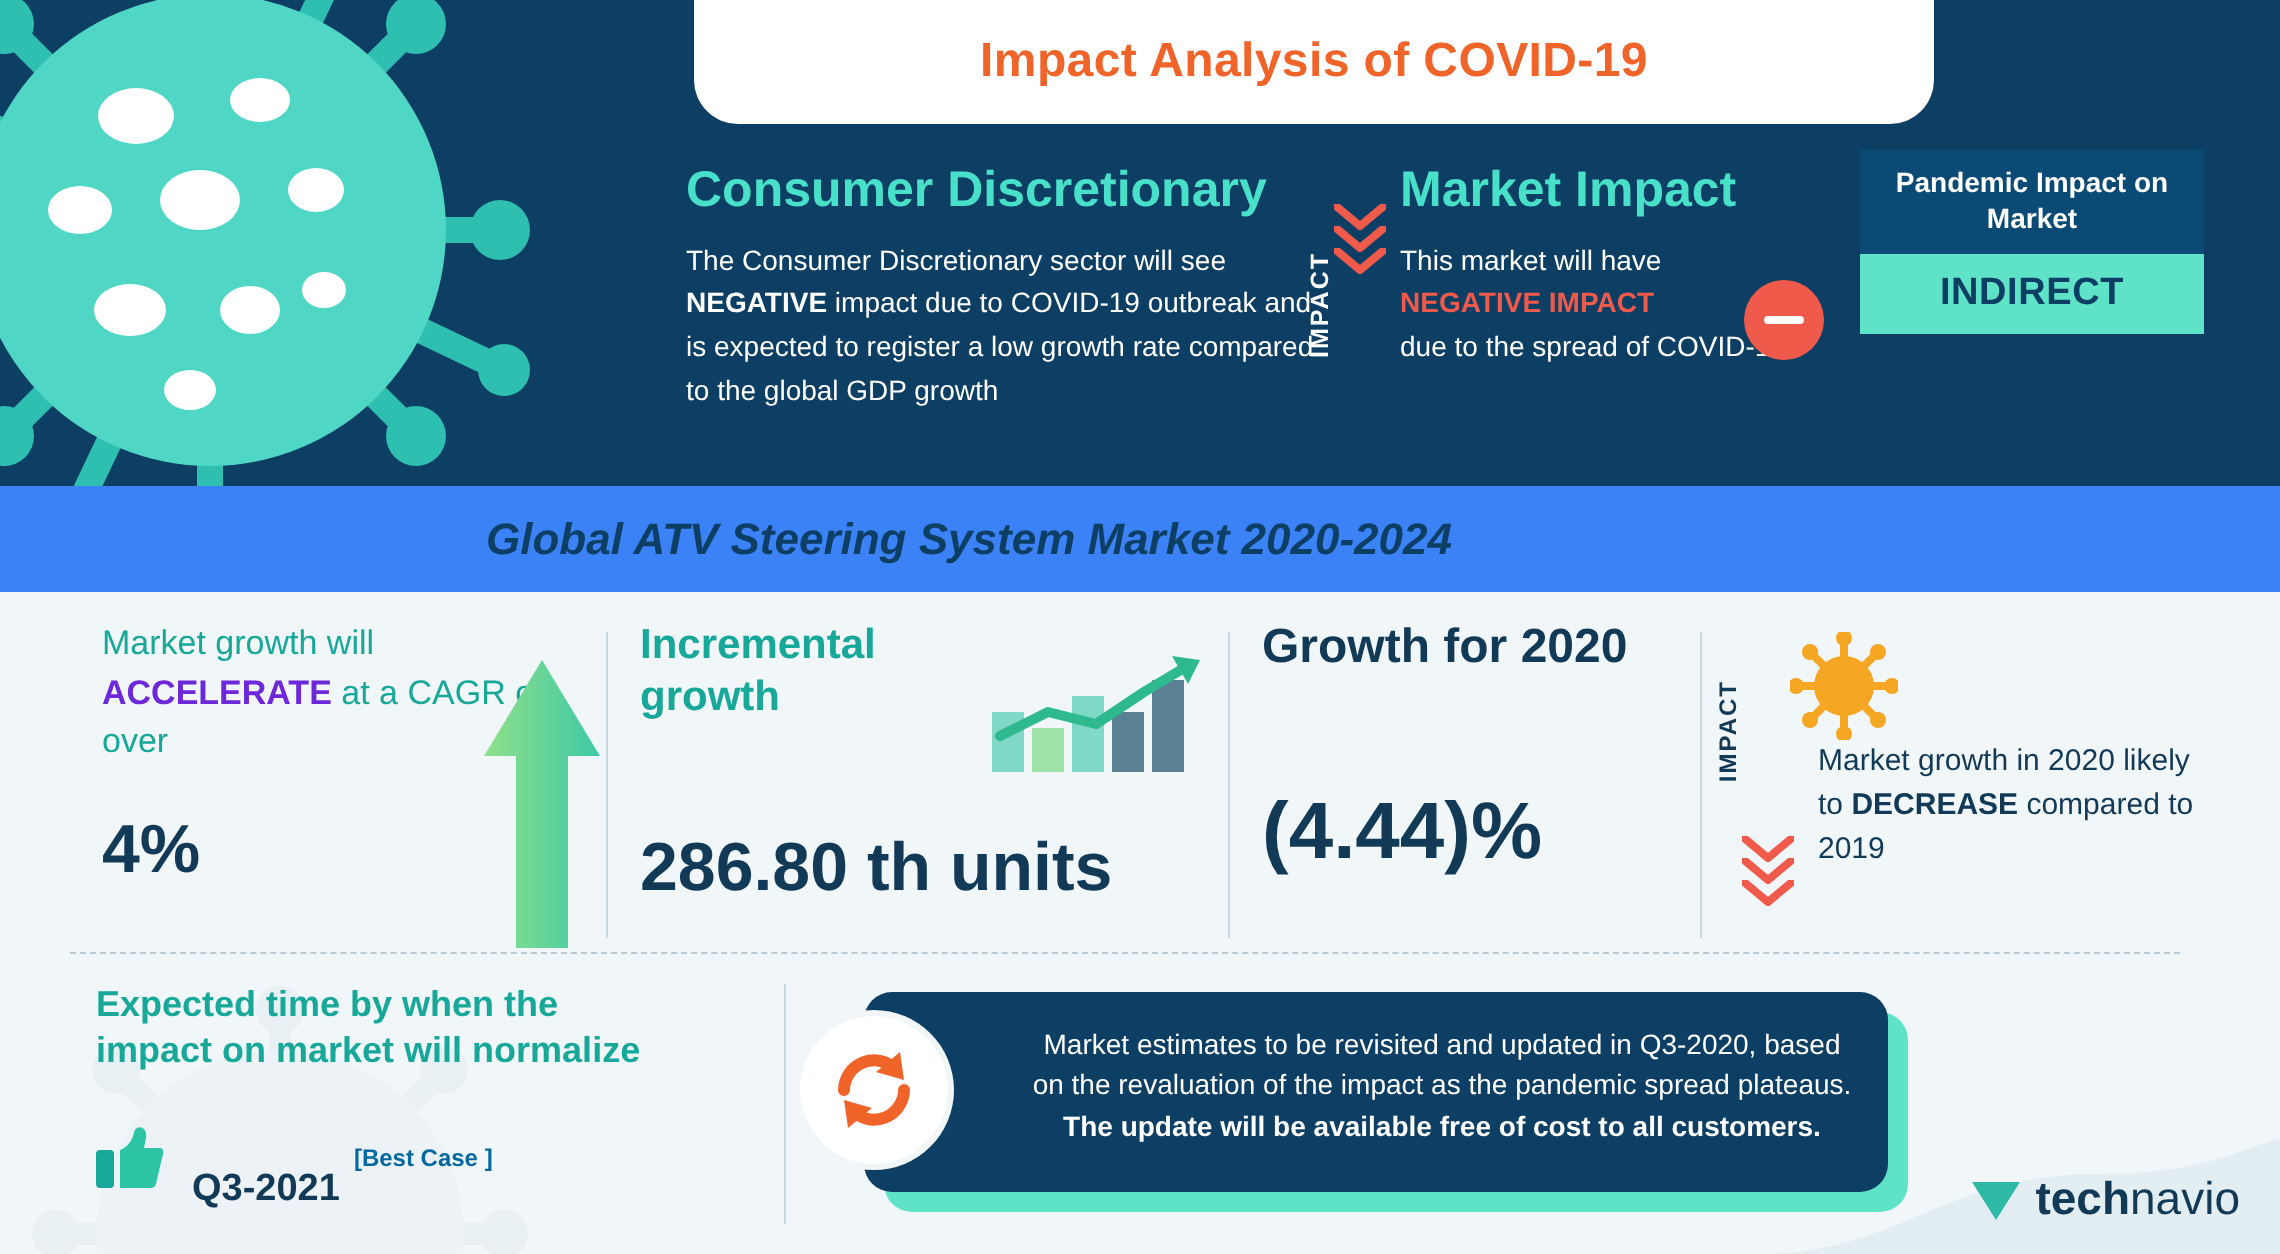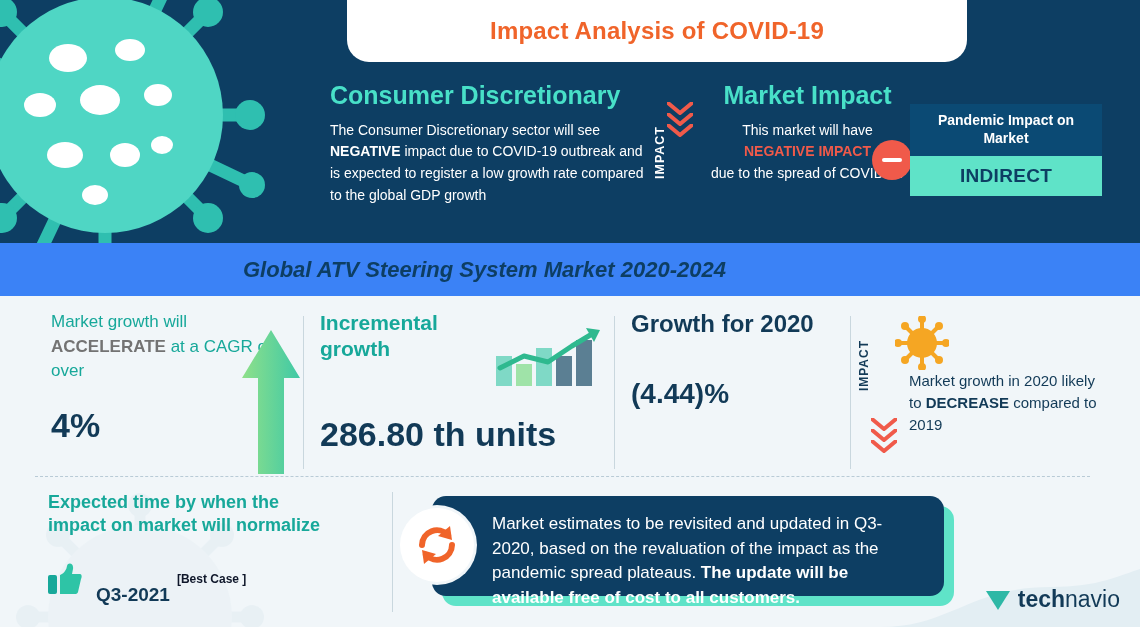--- a/index.html
+++ b/index.html
@@ -57,30 +57,29 @@
     justify-content: center;
   }
   .title-ribbon span {
     color: #f0642a;
     font-size: 24px;
     font-weight: bold;
     letter-spacing: .2px;
   }
   .col-consumer {
     position: absolute;
-    left: 330px;
+    left: 343px;
     top: 82px;
     width: 320px;
   }
   .col-market {
     position: absolute;
     left: 700px;
     top: 82px;
     width: 215px;
-    text-align: center;
   }
   .head-teal {
     color: #48e0c8;
     font-size: 25px;
     font-weight: bold;
     margin: 0 0 10px 0;
     line-height: 1.1;
   }
   .body-white {
     color: #ffffff;
@@ -116,22 +115,22 @@
   }
   .chev {
     display: block;
     width: 26px;
     height: 13px;
     margin-bottom: -2px;
   }
   .pandemic-box {
     position: absolute;
     right: 38px;
-    top: 104px;
-    width: 192px;
+    top: 75px;
+    width: 172px;
   }
   .pandemic-head {
     background: #0b4a74;
     color: #ffffff;
     font-size: 14px;
     font-weight: bold;
     text-align: center;
     padding: 8px 6px 9px 6px;
     line-height: 1.25;
   }
@@ -210,21 +209,21 @@
   }
   .cell.c1 { width: 268px; }
   .cell.c2 { width: 310px; }
   .cell.c3 { width: 235px; }
   .cell.c4 { width: 248px; }
   .txt-teal {
     color: #17a89a;
     font-size: 17px;
     line-height: 1.45;
   }
-  .txt-teal b { color: #737373; text-align: center; }
+  .txt-teal b { color: #6d28d9; text-align: center; }
   .big-dark {
     color: #123a57;
     font-size: 34px;
     font-weight: bold;
   }
   .inc-title {
     color: #17a89a;
     font-size: 21px;
     line-height: 1.25;
     font-weight: bold;
@@ -308,21 +307,21 @@
     margin-bottom: 10px;
   }
   .bl-row .lab {
     color: #123a57;
     font-size: 19px;
     font-weight: bold;
     margin-left: 14px;
     margin-top: 32px;
   }
   .bl-row .sub {
-    color: #0f172a;
+    color: #0369a1;
     font-size: 12px;
     margin-left: 7px;
     font-weight: bold;
   }
   .vdiv {
     position: absolute;
     left: 392px;
     top: 196px;
     width: 1px;
     height: 120px;
@@ -343,26 +342,27 @@
     left: 432px;
     top: 200px;
     width: 512px;
     height: 100px;
     background: #0d3e63;
     border-radius: 14px;
   }
   .callout p {
     margin: 0;
     position: absolute;
-    left: 60px;
+    left: 83px;
     top: 16px;
     width: 412px;
     color: #ffffff;
-    font-size: 17px;
+    font-size: 14px;
     line-height: 1.45;
+    text-align: center;
   }
   .callout p b { color: #ffffff; }
   .refresh-badge {
     position: absolute;
     left: -32px;
     top: 12px;
     width: 74px;
     height: 74px;
     border-radius: 50%;
     background: #ffffff;
@@ -557,21 +557,21 @@
           <rect x="82" y="14" width="16" height="46" fill="#5b7f93"></rect>
           <polyline points="6,42 30,30 54,36 78,20 98,8" fill="none" stroke="#2fb98f" stroke-width="5" stroke-linecap="round" stroke-linejoin="round"></polyline>
           <polygon points="92,2 106,4 100,16" fill="#2fb98f"></polygon>
         </svg>
       </div>
 
       <div class="sep"></div>
 
       <div class="cell c3">
         <div class="growth-title">Growth for 2020</div>
-        <div class="big-dark" style="margin-top:40px;font-size:28px">(4.44)%</div>
+        <div class="big-dark" style="margin-top:56px;font-size:40px">(4.44)%</div>
       </div>
 
       <div class="sep"></div>
 
       <div class="cell c4">
         <div class="impact-vert2">
           <div class="lbl">IMPACT</div>
           <div class="chev-wrap2">
             <svg class="chev" viewBox="0 0 26 13">
                 <path d="M1 1 L13 11 L25 1" stroke="#f05a4a" stroke-width="4" fill="none" stroke-linecap="round"></path>

